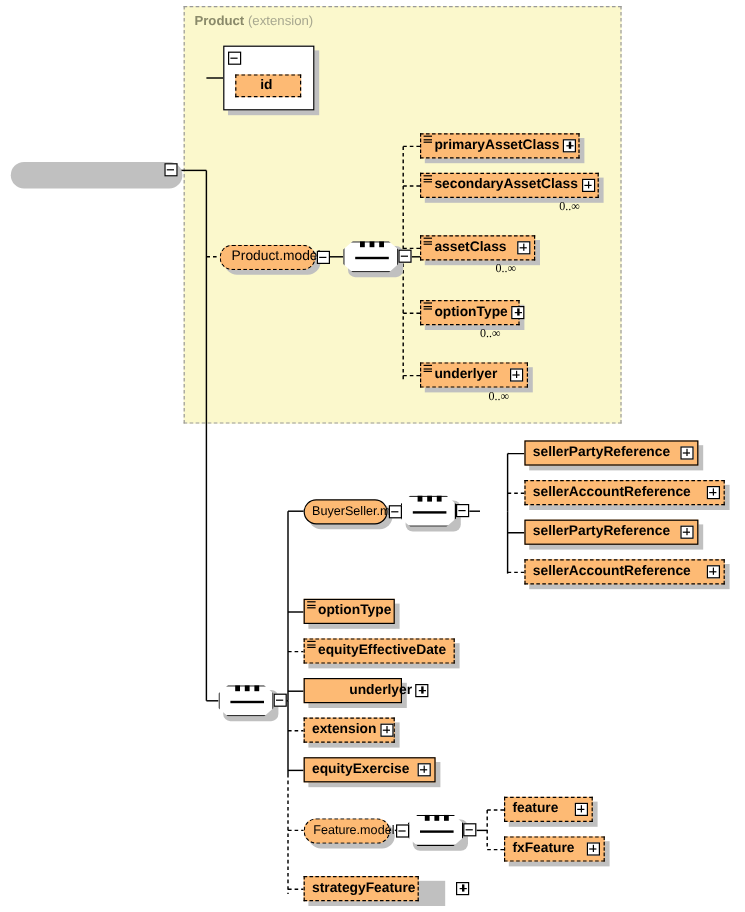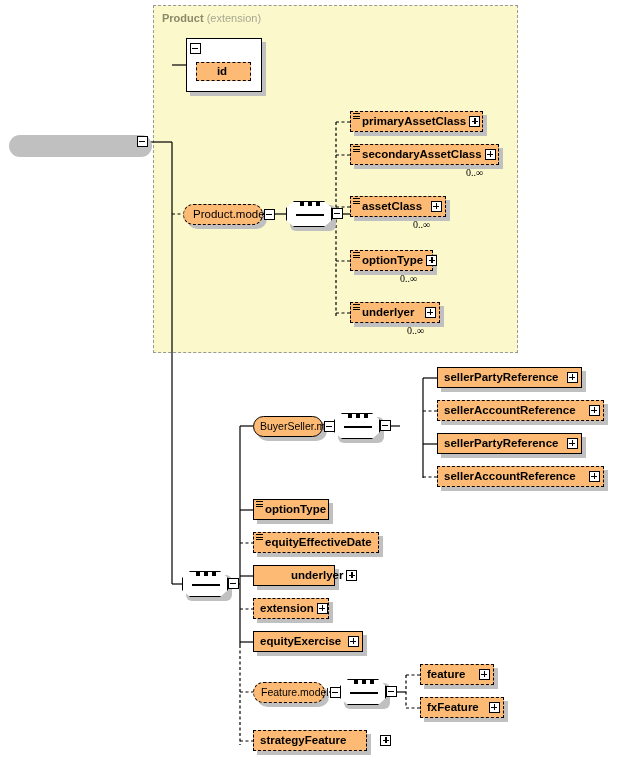--- a/index.html
+++ b/index.html
@@ -297,21 +297,21 @@
       <span class="toggle plus"></span>
     </div>
 
     <div class="shadow" style="left:257px;top:635px;width:110px;height:21px;"></div>
     <div class="node solid" style="left:253px;top:631px;width:110px;height:21px;z-index:5;">
       <span class="lbl" style="padding-left:6px;">equityExercise</span>
       <span class="toggle plus"></span>
     </div>
 
     <div class="shadow" style="left:257px;top:734px;width:114px;height:21px;"></div>
-    <div class="node dashed" style="left:253px;top:730px;width:114px;height:21px;z-index:5;gap:31px;">
+    <div class="node dashed" style="left:253px;top:730px;width:96px;height:21px;z-index:5;gap:31px;">
       <span class="lbl" style="padding-left:6px;">strategyFeature</span>
       <span class="toggle plus"></span>
     </div>
   </div>
 
   <div class="shadow rounded" style="left:257px;top:686px;width:72px;height:21px;"></div>
   <div class="node dashed rounded model" style="left:253px;top:682px;width:72px;height:21px;z-index:5;">
     <span class="lbl" style="padding-left:7px;font-size:10.5px;">Feature.model</span>
   </div>
   <div class="toggle" style="left:330px;top:687px;"></div>

